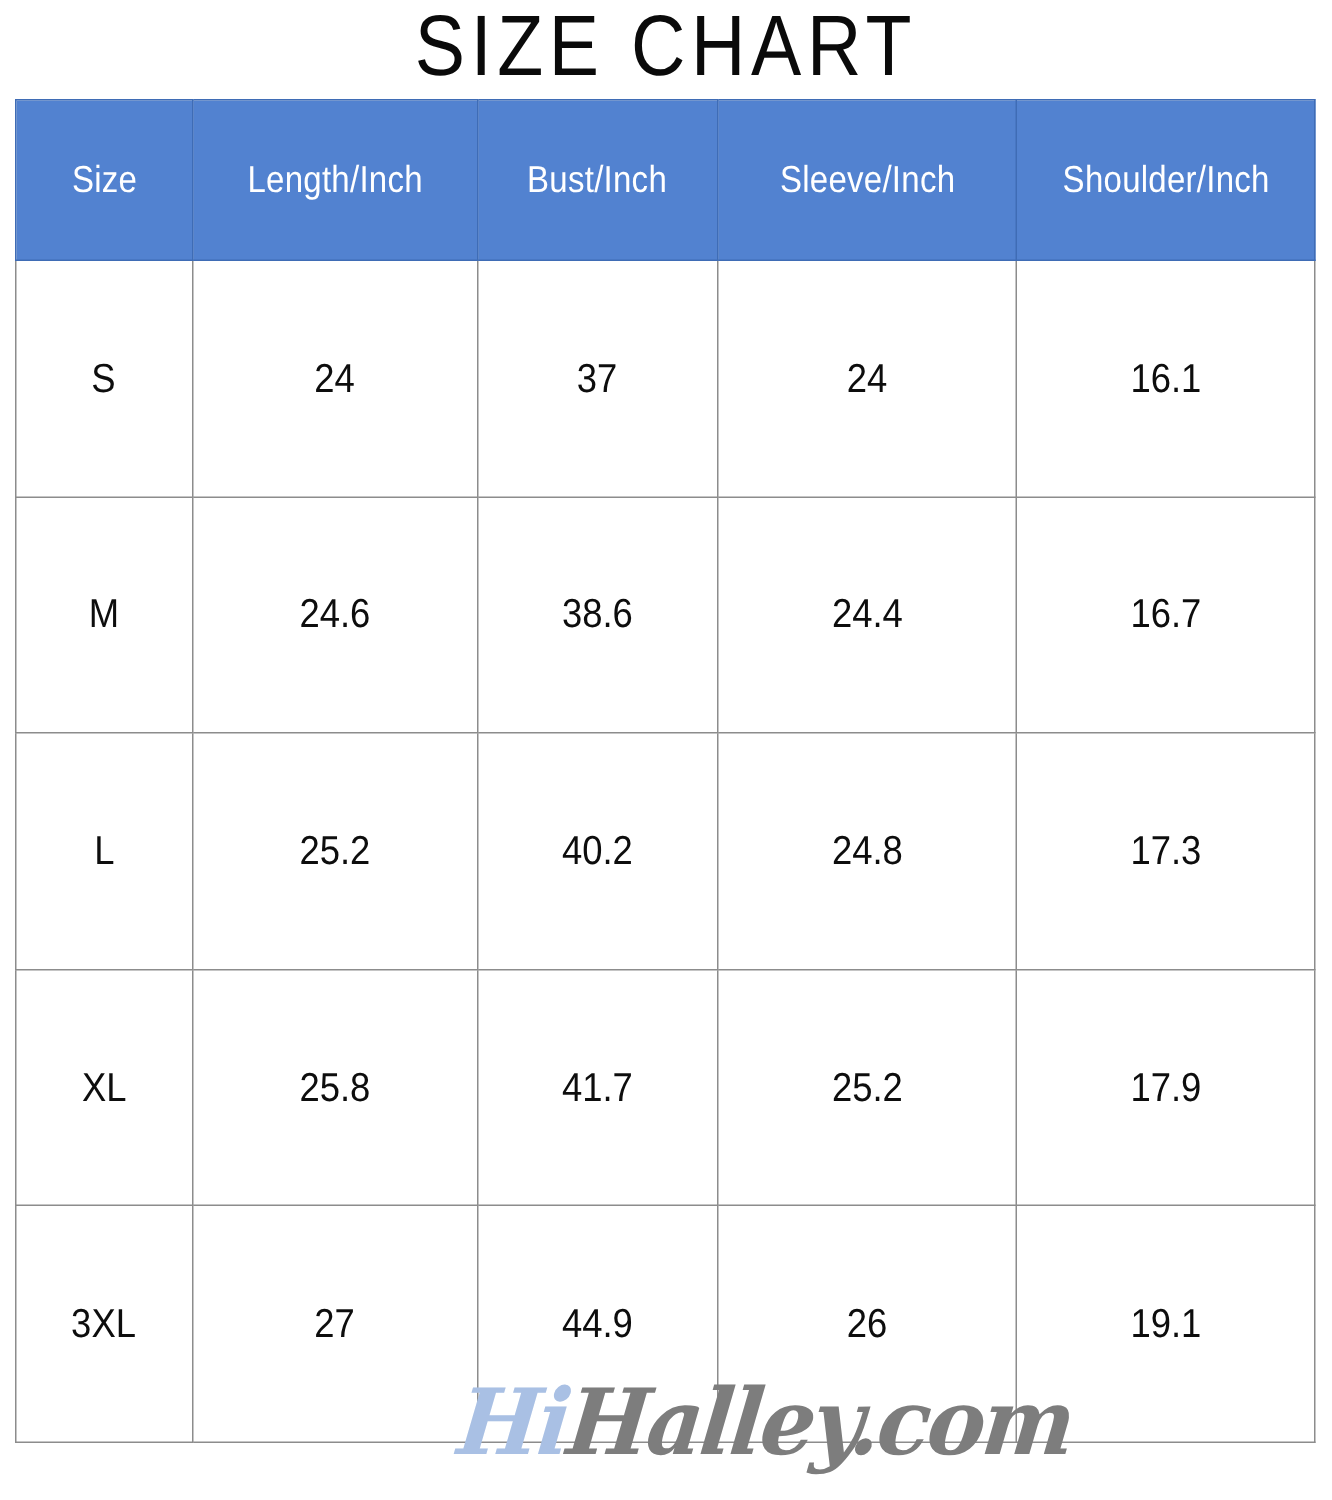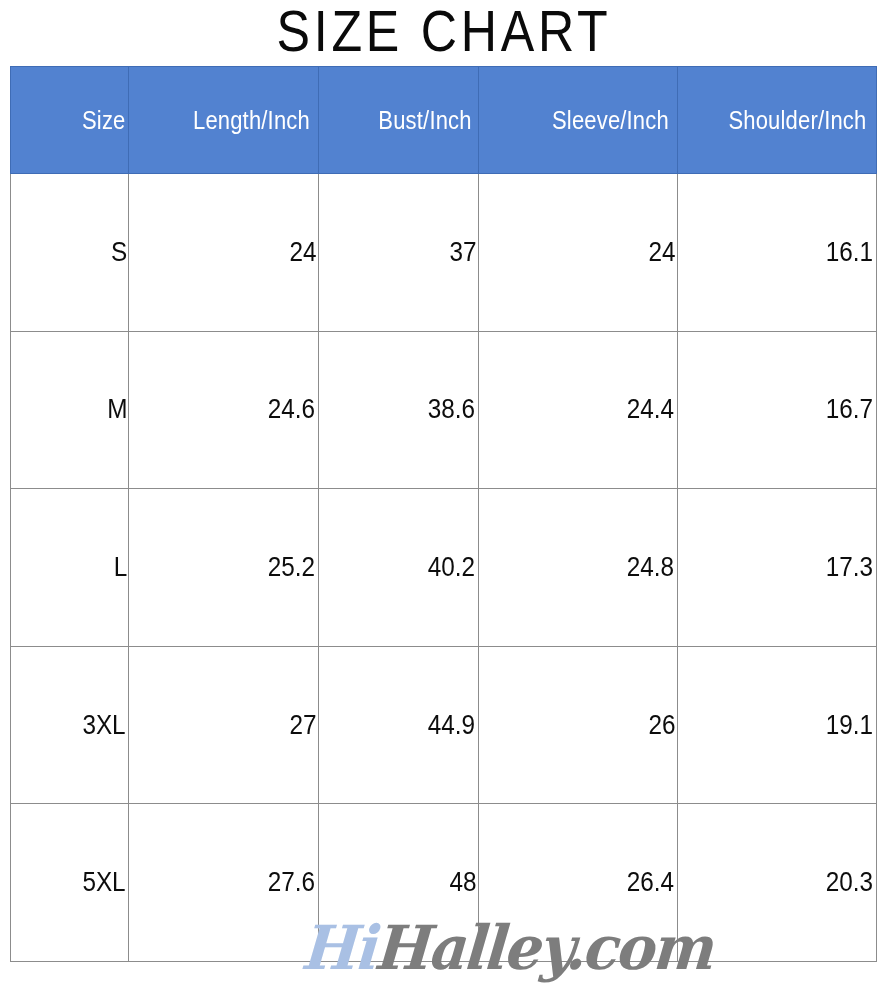--- a/index.html
+++ b/index.html
@@ -44,21 +44,21 @@
   }
   table.size-table {
     width: 866px;
     height: 896px;
     border-collapse: collapse;
     table-layout: fixed;
   }
   table.size-table th,
   table.size-table td {
     border: 1px solid #8c8c8c;
-    text-align: right;
+    text-align: center;
     vertical-align: middle;
     padding: 0;
   }
 
   
   thead tr {
     height: 107px;
   }
   table.size-table thead th {
     background: #5282d0;
@@ -176,32 +176,32 @@
         <td><span class="cval">16.7</span></td>
       </tr>
       <tr>
         <td><span class="cval">L</span></td>
         <td><span class="cval">25.2</span></td>
         <td><span class="cval">40.2</span></td>
         <td><span class="cval">24.8</span></td>
         <td><span class="cval">17.3</span></td>
       </tr>
       <tr>
+        <td><span class="cval">XL</span></td>
+        <td><span class="cval">25.8</span></td>
+        <td><span class="cval">41.7</span></td>
+        <td><span class="cval">25.2</span></td>
+        <td><span class="cval">17.9</span></td>
+      </tr>
+      <tr>
         <td><span class="cval">3XL</span></td>
         <td><span class="cval">27</span></td>
         <td><span class="cval">44.9</span></td>
         <td><span class="cval">26</span></td>
         <td><span class="cval">19.1</span></td>
       </tr>
-      <tr>
-        <td><span class="cval">5XL</span></td>
-        <td><span class="cval">27.6</span></td>
-        <td><span class="cval">48</span></td>
-        <td><span class="cval">26.4</span></td>
-        <td><span class="cval">20.3</span></td>
-      </tr>
     </tbody>
   </table>
 </div>
 
 <div class="watermark">
   <span class="watermark-text"><span class="wm-hi">Hi</span><span class="wm-rest">Halley.com</span></span>
 </div>
 
 </body></html>

